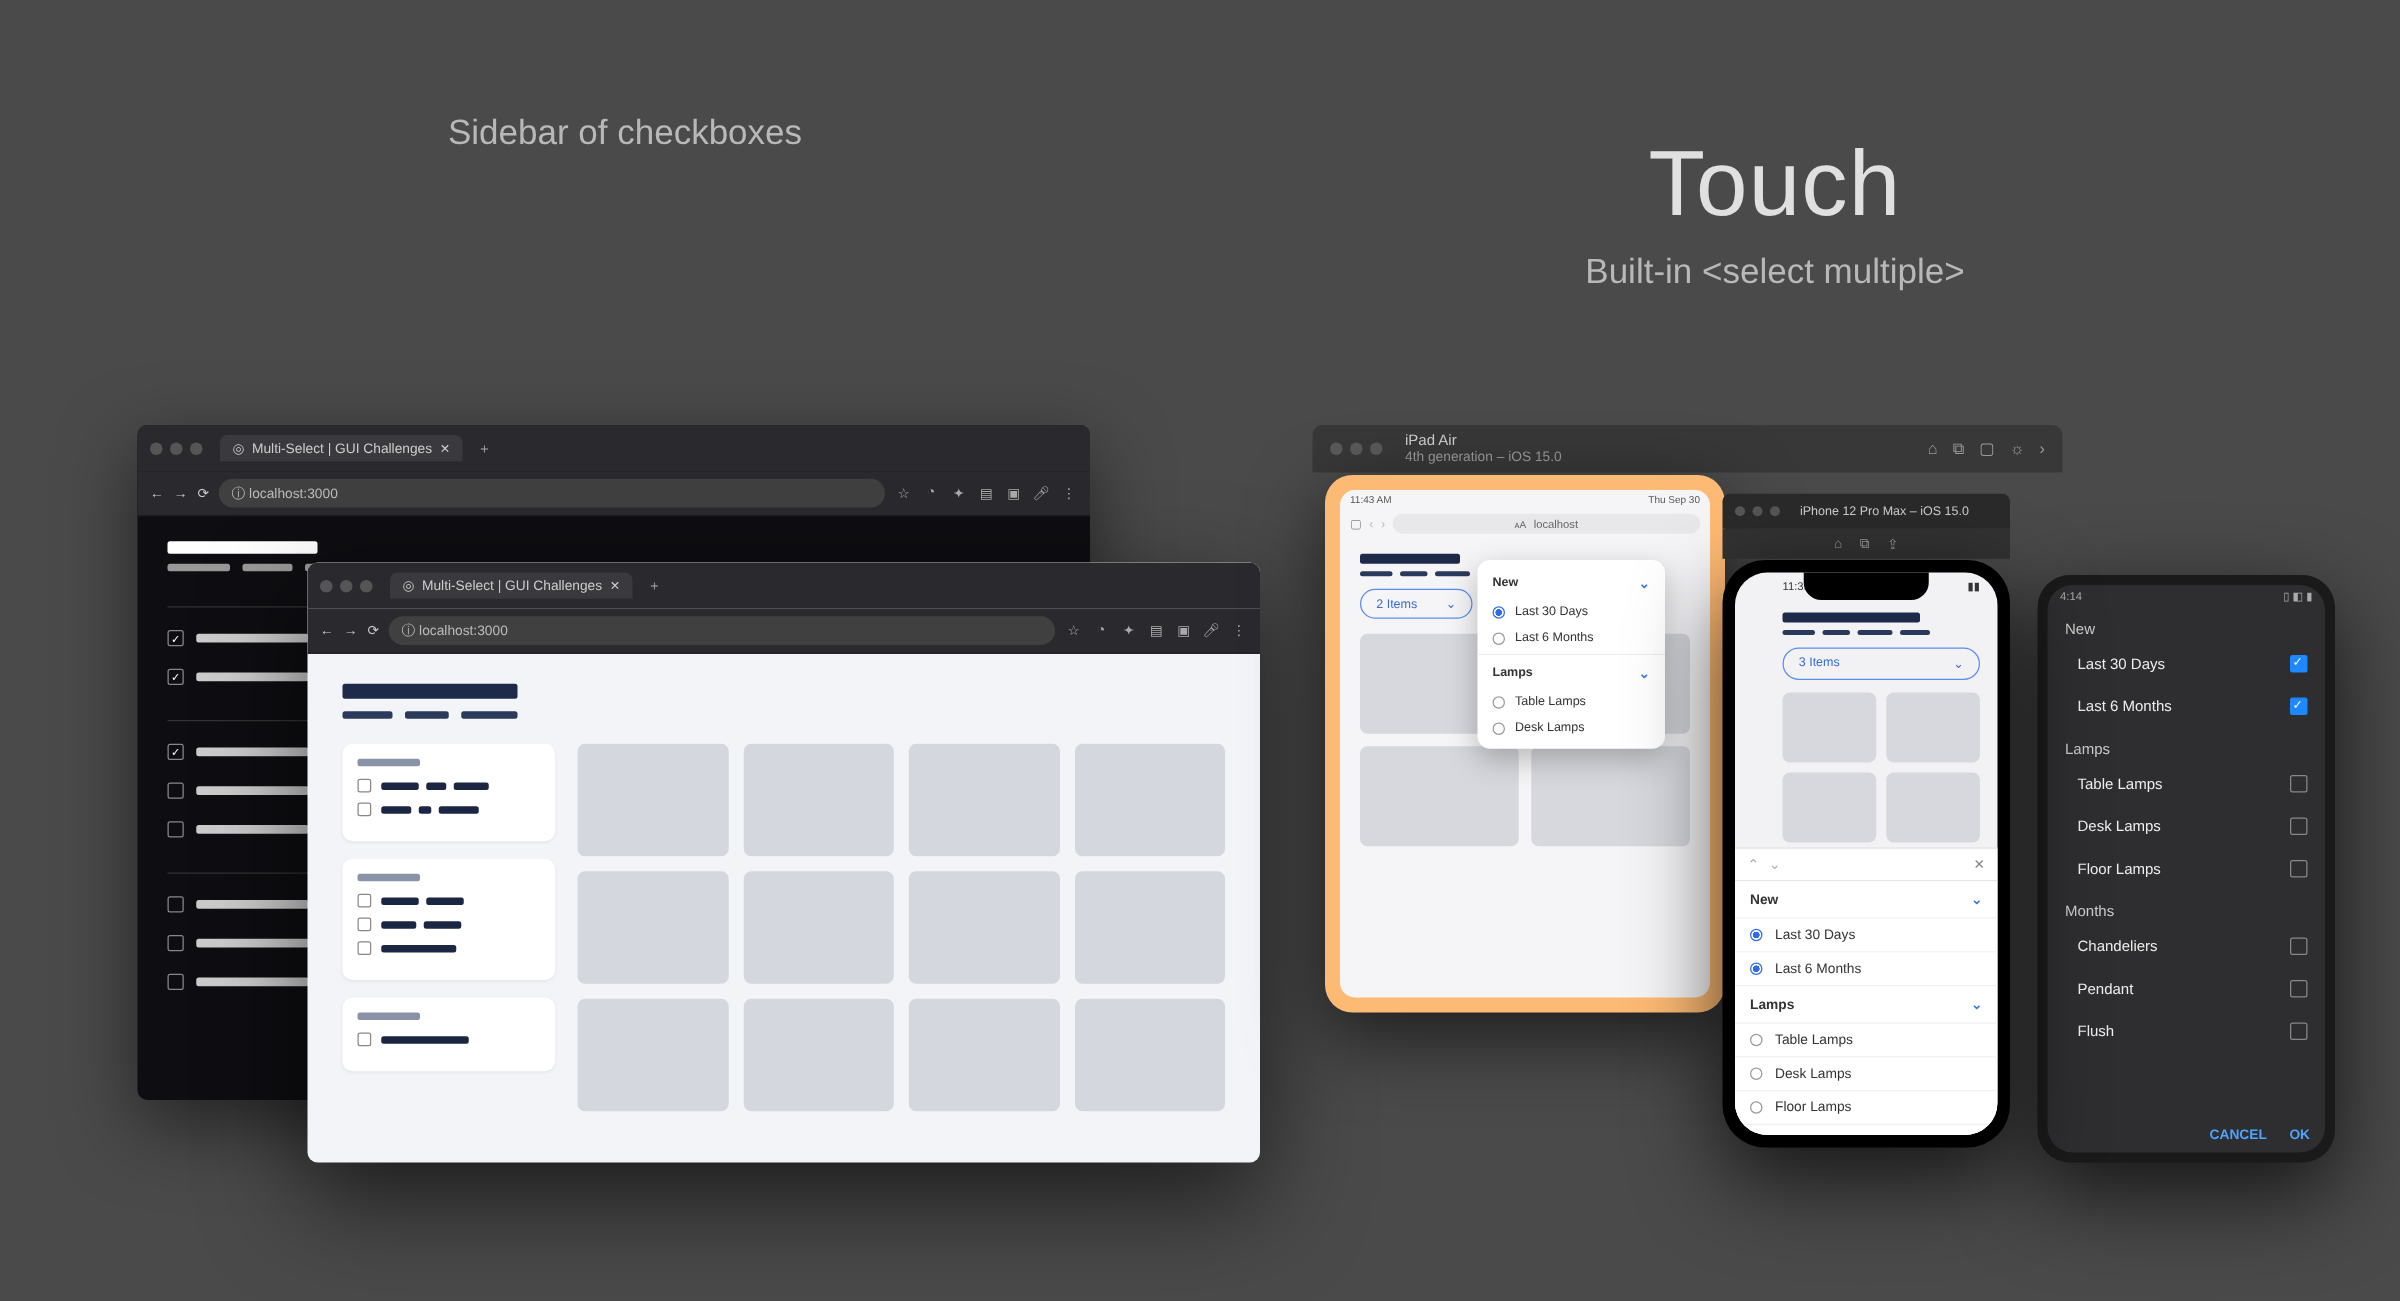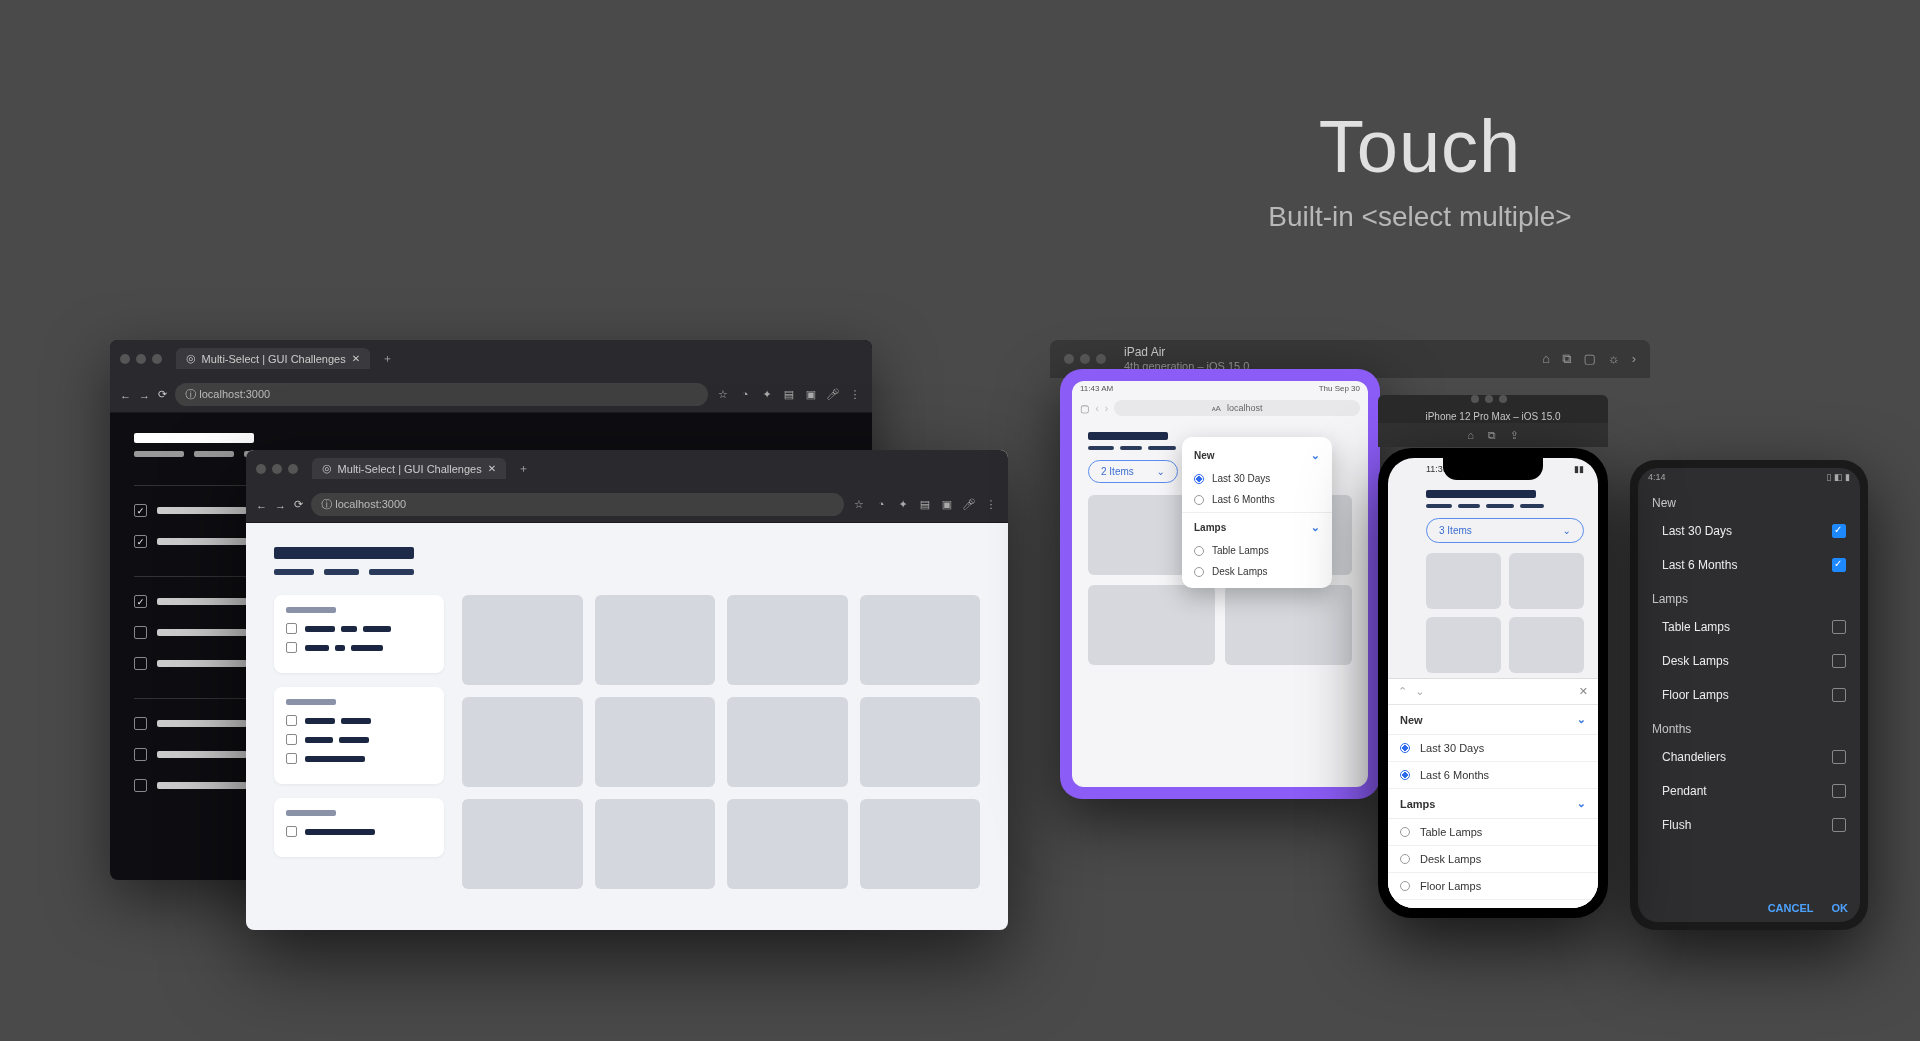--- a/index.html
+++ b/index.html
@@ -166,23 +166,23 @@
     color: #9a9a9a;
     font-size: 11px;
   }
   .sim-bar .traffic .dot { background: #5a5a5a; }
   .sim-device { flex: 1; line-height: 1.2; }
   .sim-device .dname { color: #ccc; font-size: 12px; }
   .sim-icons { display: flex; gap: 12px; font-size: 13px;}
 
   .ipad {
     position: absolute;
-    left: 1060px; top: 369px;
+    left: 1060px; top: 380px;
     width: 320px; height: 430px;
-    background: #8b5cf6;
+    background: #fdba74;
     border-radius: 22px;
     padding: 12px;
     box-shadow: 0 20px 60px rgba(0,0,0,.6);
   }
   .ipad-screen {
     background: #f5f5f7;
     width: 100%; height: 100%;
     border-radius: 12px;
     overflow: hidden;
     position: relative;
@@ -346,21 +346,20 @@
     left: 1378px; top: 395px;
     width: 230px; height: 28px;
     background: #2a2a2a;
     border-radius: 6px 6px 0 0;
     display:flex; align-items:center;
     padding: 0 10px;
     gap:8px;
     font-size:10px;
     color:#ccc;
     z-index:5;
-    flex-direction:column;
   }
   .iphone-simbar .traffic .dot { width:8px; height:8px;}
   .iphone-simbar-sub {
     position: absolute;
     left: 1378px; top: 423px;
     width: 230px; height: 24px;
     background: #323232;
     display:flex;
     align-items:center;
     justify-content:center;
@@ -416,20 +415,21 @@
     display:flex; gap:18px;
     font-size: 11px;
     color:#4ea3ff;
     font-weight:600;
   }
 </style>
 </head>
 <body>
 
 <div class="section-left">
+  <div class="section-subtitle">Sidebar of checkboxes</div>
 </div>
 <div class="section-right">
   <div class="section-title">Touch</div>
   <div class="section-subtitle">Built-in &lt;select multiple&gt;</div>
 </div>
 
 <div class="browser-dark">
   <div class="browser-chrome">
     <div class="traffic">
       <div class="dot"></div>

